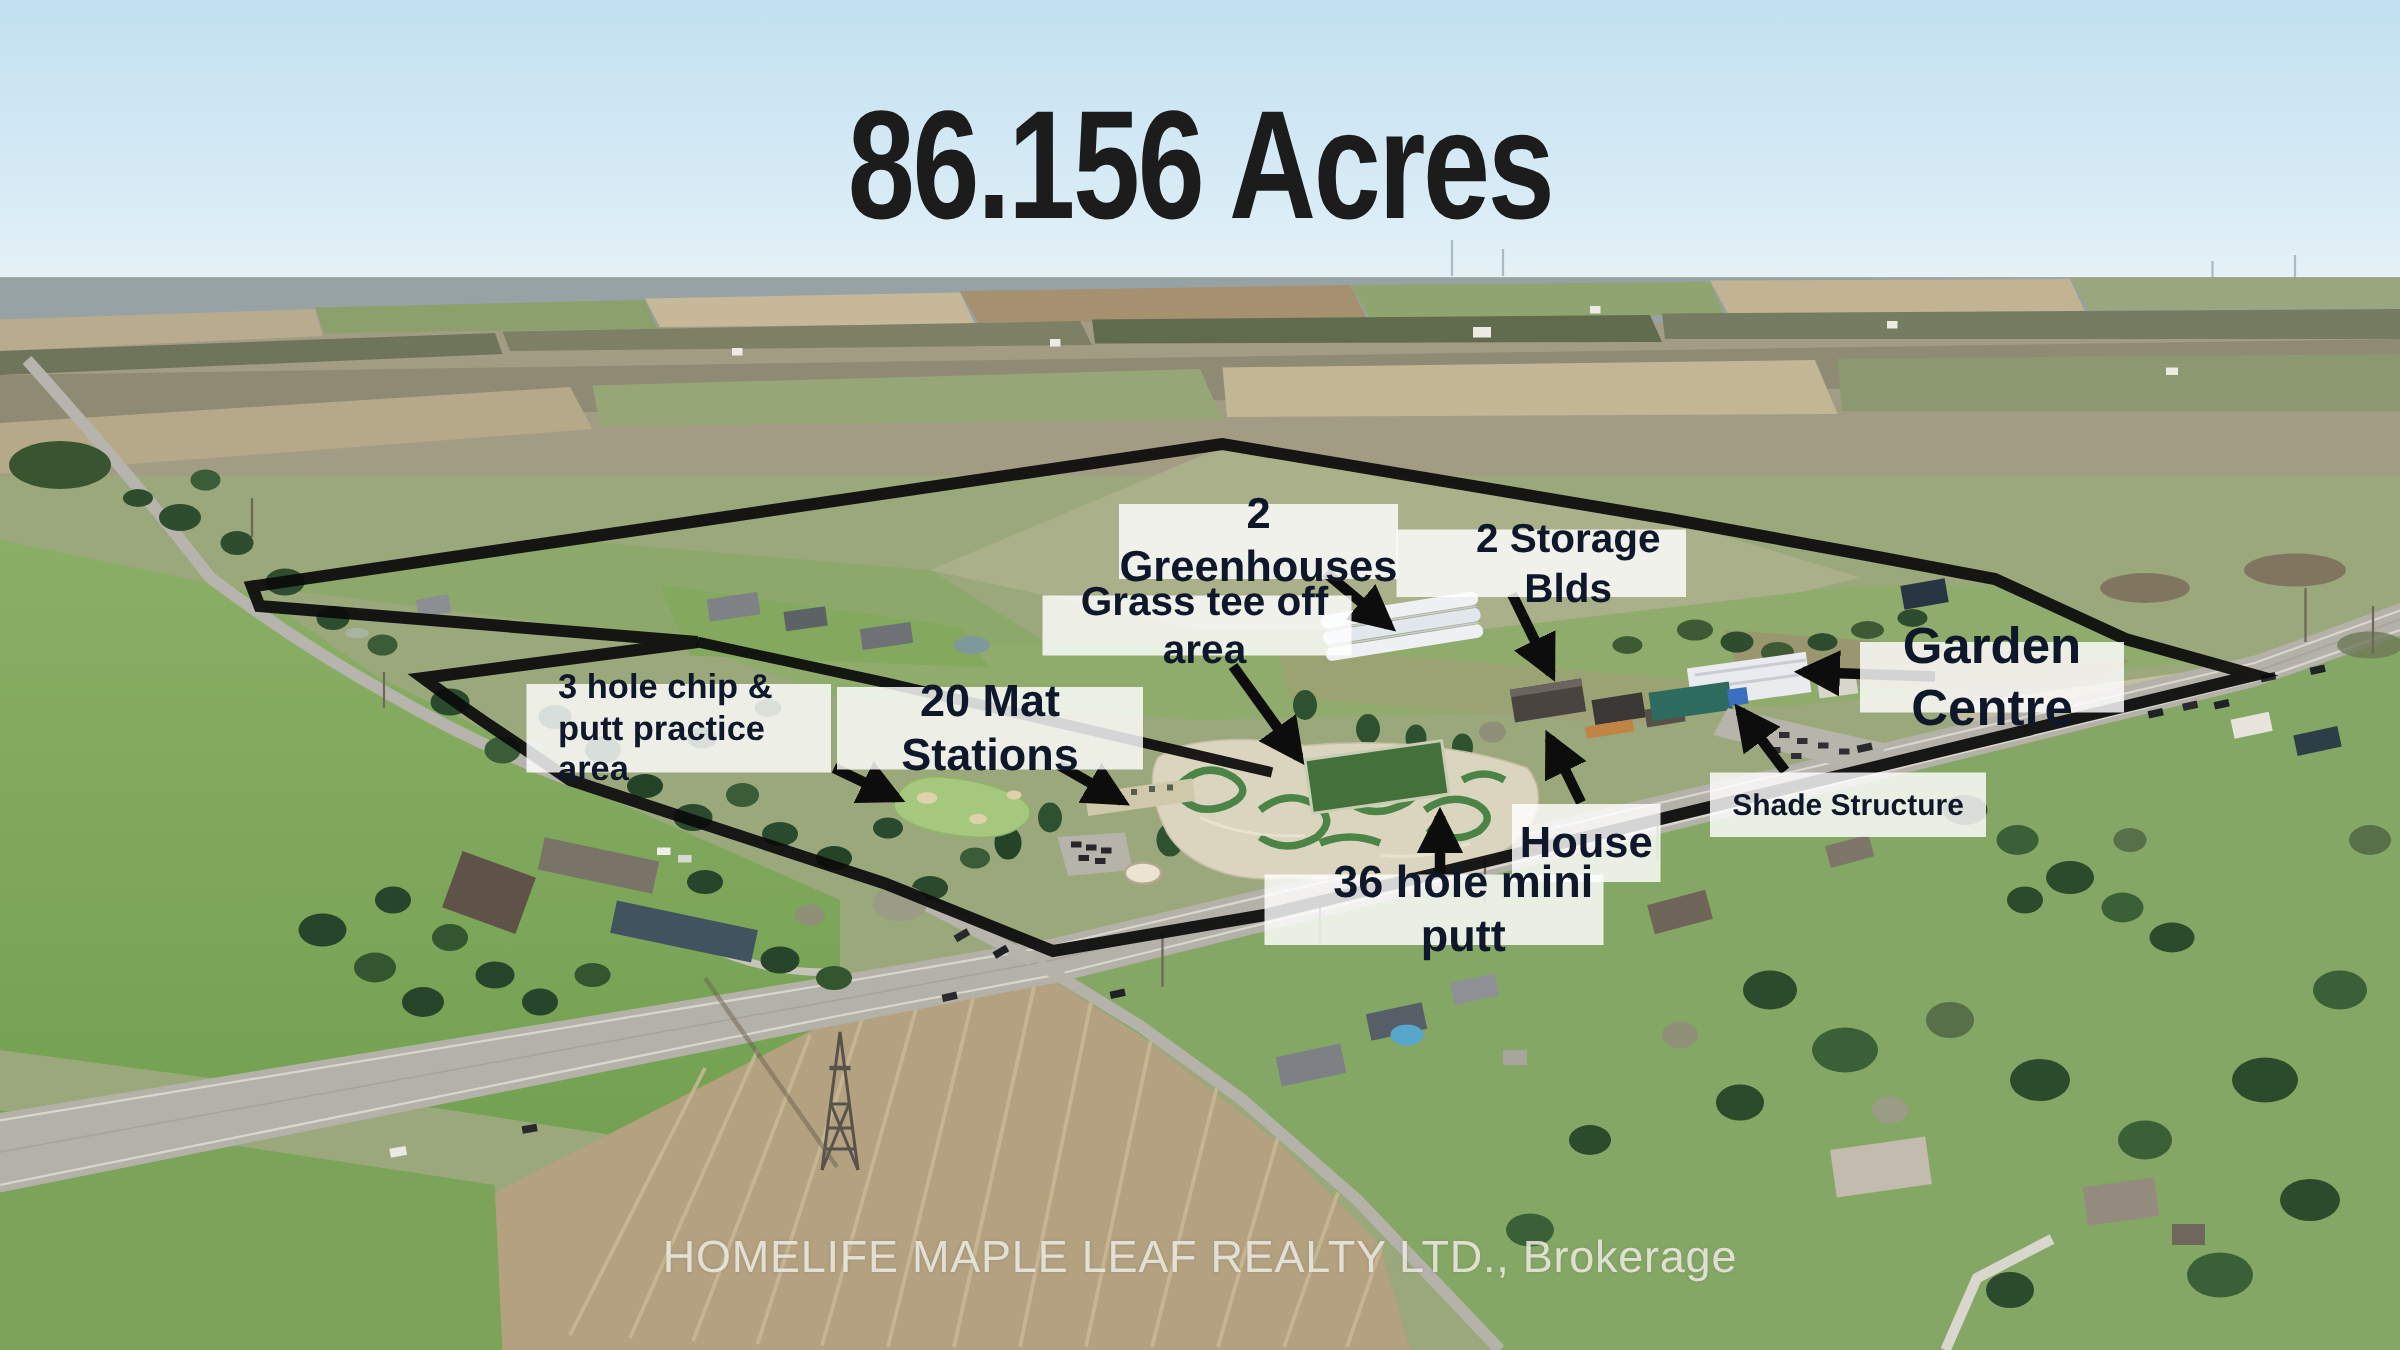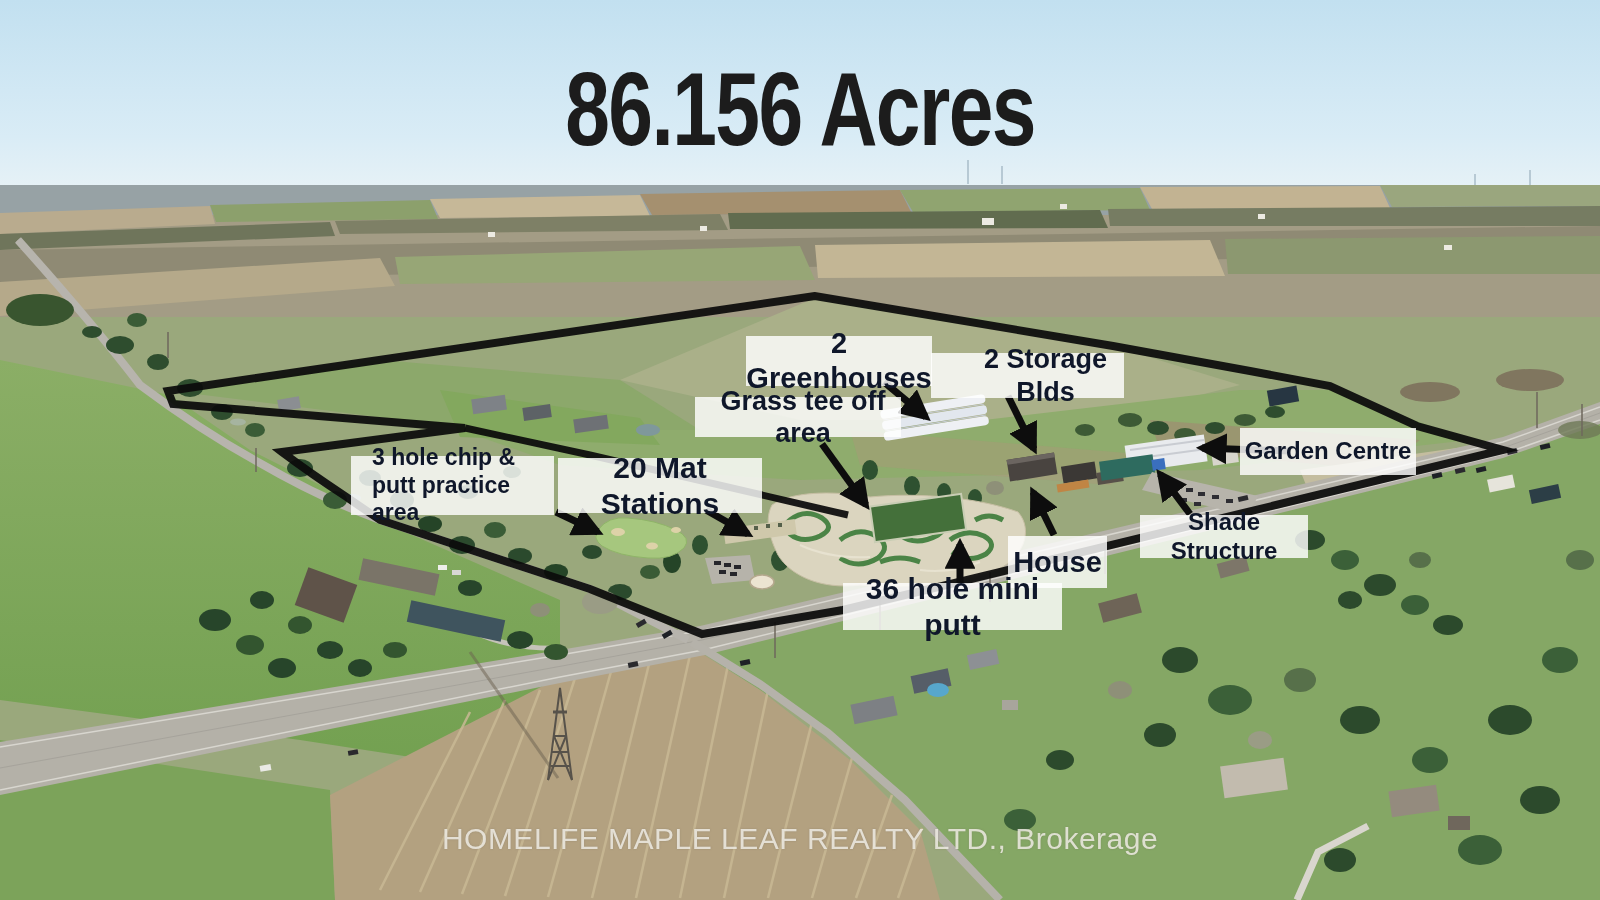--- a/index.html
+++ b/index.html
@@ -402,19 +402,19 @@
   </div>
 
   <div class="label" style="left:746px;top:336px;width:186px;height:50px;font-size:29px;">2 Greenhouses</div>
   <div class="label" style="left:931px;top:353px;width:157px;height:45px;font-size:27px;padding-left:36px;">2 Storage Blds</div>
   <div class="label" style="left:695px;top:397px;width:196px;height:40px;font-size:27px;padding-left:10px;">Grass tee off area</div>
   <div class="label two-line" style="left:351px;top:456px;width:203px;height:59px;font-size:23px;">
     <span>3 hole chip  &amp;</span>
     <span>putt practice area</span>
   </div>
   <div class="label" style="left:558px;top:458px;width:204px;height:55px;font-size:30px;">20 Mat Stations</div>
-  <div class="label" style="left:1240px;top:428px;width:176px;height:47px;font-size:24px;">Garden Centre</div>
-  <div class="label" style="left:1140px;top:515px;width:168px;height:43px;font-size:24px;">Shade Structure</div>
+  <div class="label" style="left:1240px;top:428px;width:176px;height:47px;font-size:34px;">Garden Centre</div>
+  <div class="label" style="left:1140px;top:515px;width:184px;height:43px;font-size:20px;">Shade Structure</div>
   <div class="label" style="left:1008px;top:536px;width:99px;height:52px;font-size:29px;">House</div>
-  <div class="label" style="left:843px;top:583px;width:219px;height:47px;font-size:30px;">36 hole mini putt</div>
+  <div class="label" style="left:843px;top:583px;width:187px;height:47px;font-size:30px;padding-left:39px;">36 hole mini putt</div>
 
   <div class="watermark">HOMELIFE MAPLE LEAF REALTY LTD., Brokerage</div>
 </div>
 
 </body></html>

